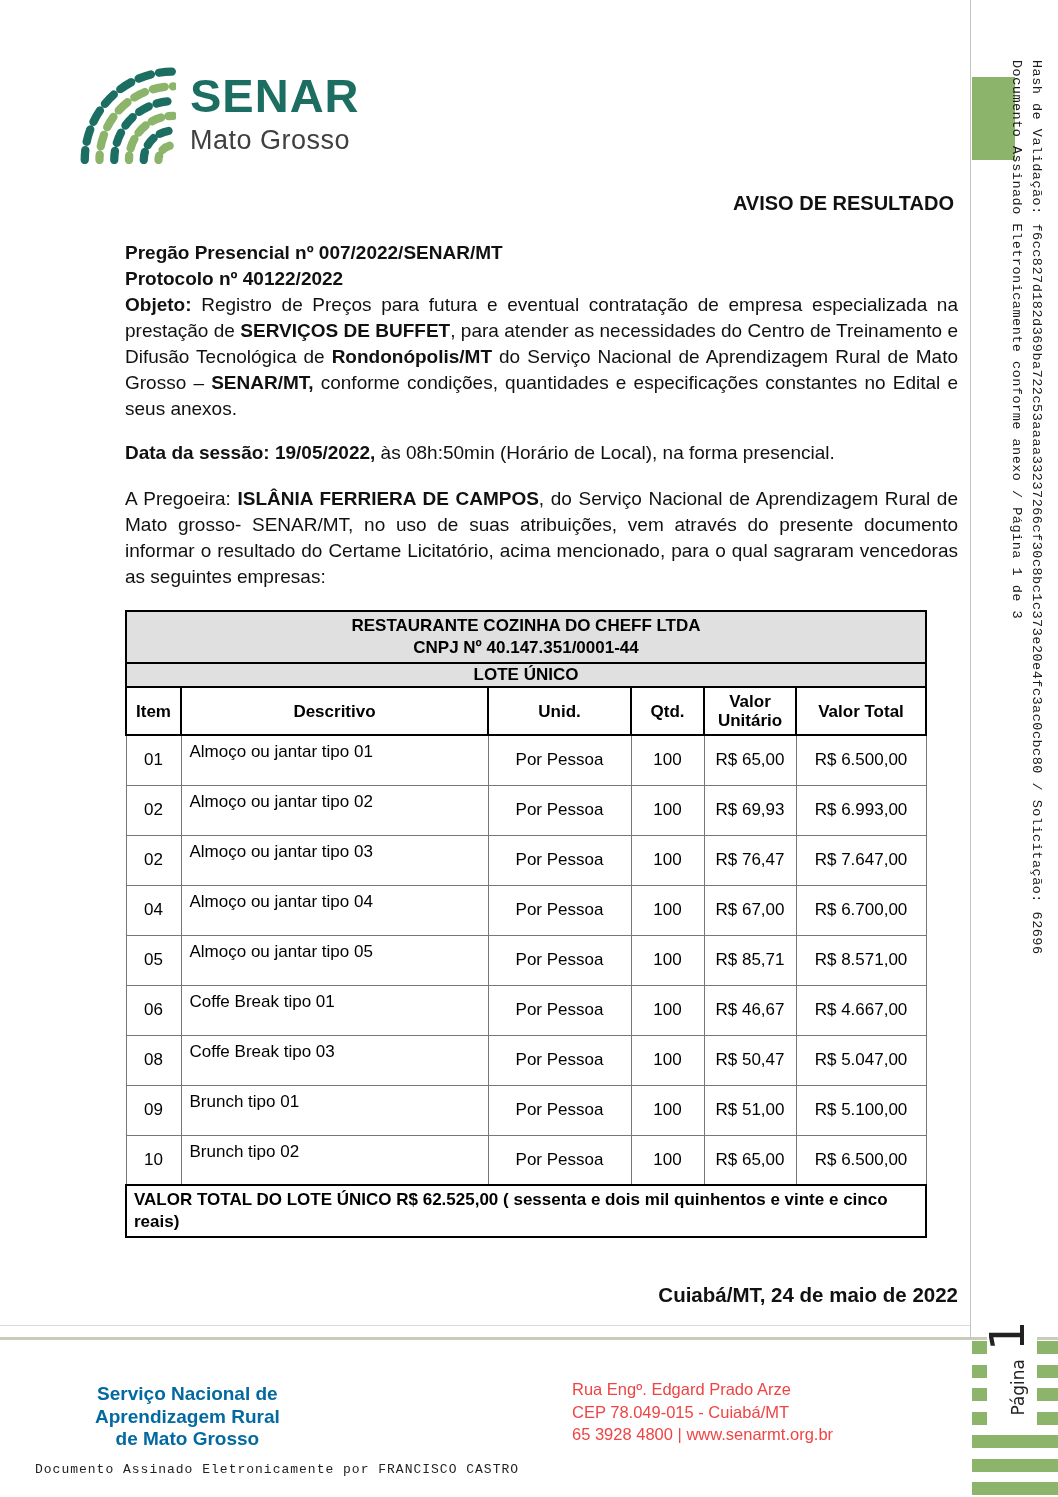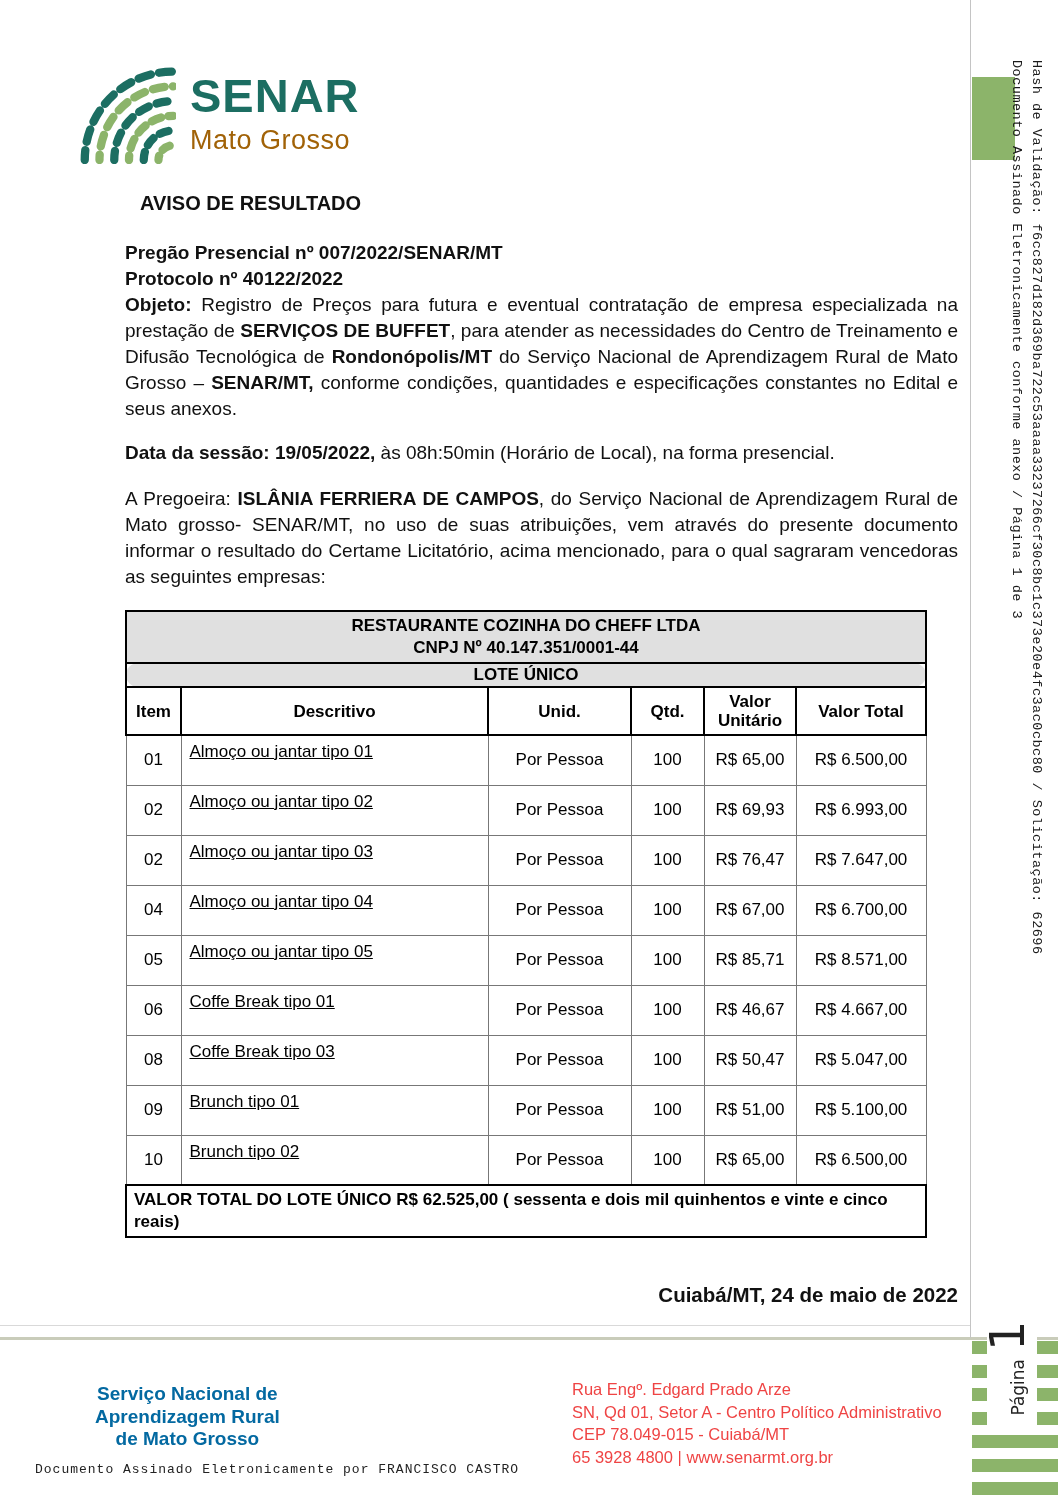--- a/index.html
+++ b/index.html
@@ -4,44 +4,44 @@
 <style>
   html,body{margin:0;padding:0;background:#ffffff;}
   #page{position:relative;width:1058px;height:1497px;background:#ffffff;overflow:hidden;
         font-family:"Liberation Sans",sans-serif;color:#111;}
 
   
   .logo{position:absolute;left:70px;top:64px;display:flex;align-items:flex-start;}
   .logo svg{display:block;}
   .logo-text{margin-left:14px;padding-top:8px;}
   .brand{font-size:47px;font-weight:700;color:#1c6e62;letter-spacing:1px;line-height:1;}
-  .brand-sub{font-size:27px;font-weight:400;color:#a16207;margin-top:6px;letter-spacing:.5px;}
-
-  
-  .doc-title{position:absolute;left:140px;width:833px;top:192px;text-align:left;
+  .brand-sub{font-size:27px;font-weight:400;color:#404040;margin-top:6px;letter-spacing:.5px;}
+
+  
+  .doc-title{position:absolute;left:121px;width:833px;top:192px;text-align:right;
              font-size:20px;font-weight:700;}
   .block{position:absolute;left:125px;width:833px;font-size:19px;line-height:26px;}
   .b{font-weight:700;}
   .just{text-align:justify;}
   #block-head{top:240px;}
   #block-sessao{top:440px;}
   #block-pregoeira{top:486px;}
 
   
   table.results{position:absolute;left:125px;top:610px;width:800px;border-collapse:collapse;
                 font-size:17px;color:#000;table-layout:fixed;}
   table.results td,table.results th{border:1px solid #777;}
   table.results .hdr{background:#e0e0e0;border:2px solid #000;text-align:center;font-weight:700;}
   table.results thead th{border:2px solid #000;}
   .company-row td{padding:3px 12px;line-height:22px;}
-  .lot-row td{padding:1px 0;border-radius:12px;}
+  .lot-row td{padding:1px 0;}
   .col-head th{background:#fff;font-weight:700;text-align:center;padding:4px 4px;line-height:19px;}
   tbody tr.data{height:50px;}
   td.c-item{text-align:center;vertical-align:middle;}
-  td.c-desc{vertical-align:top;padding:6px 4px 0 8px;text-decoration:underline;}
+  td.c-desc{vertical-align:top;padding:6px 4px 0 8px;}
   td.c-mid{text-align:center;vertical-align:middle;}
   tr.total-row td{border:2px solid #000;font-weight:700;padding:3px 7px;line-height:22px;}
 
   .date-line{position:absolute;left:125px;width:833px;top:1283px;text-align:right;
              font-size:20.5px;font-weight:700;}
 
   
   .rule-faint{position:absolute;left:0;top:1325px;width:970px;height:1px;background:#d9d9d9;}
   .rule-green{position:absolute;left:0;top:1337px;width:1058px;height:3px;background:#c9ccba;}
   .footer-org{position:absolute;left:95px;top:1383px;font-size:19px;font-weight:700;
@@ -216,21 +216,20 @@
   <div class="rule-faint"></div>
   <div class="rule-green"></div>
 
   <div class="footer-org">
     <div>Serviço Nacional de</div>
     <div>Aprendizagem Rural</div>
     <div>de Mato Grosso</div>
   </div>
   <div class="footer-addr">
     <div>Rua Engº. Edgard Prado Arze</div>
-    <div>SN, Qd 01, Setor A - Centro Político Administrativo</div>
     <div>CEP 78.049-015 - Cuiabá/MT</div>
     <div>65 3928 4800 | www.senarmt.org.br</div>
   </div>
   <div class="signature">Documento Assinado Eletronicamente por FRANCISCO CASTRO</div>
 
   <div class="edge-line"></div>
   <div class="green-block"></div>
   <div class="green-stripes"></div>
   <div class="margin-text">
     <span>Hash de Validação: f6cc827d182d369ba722c53aaaa33237266cf30c8bc1c373e20e4fc3ac0cbc80 / Solicitação: 62696</span>

